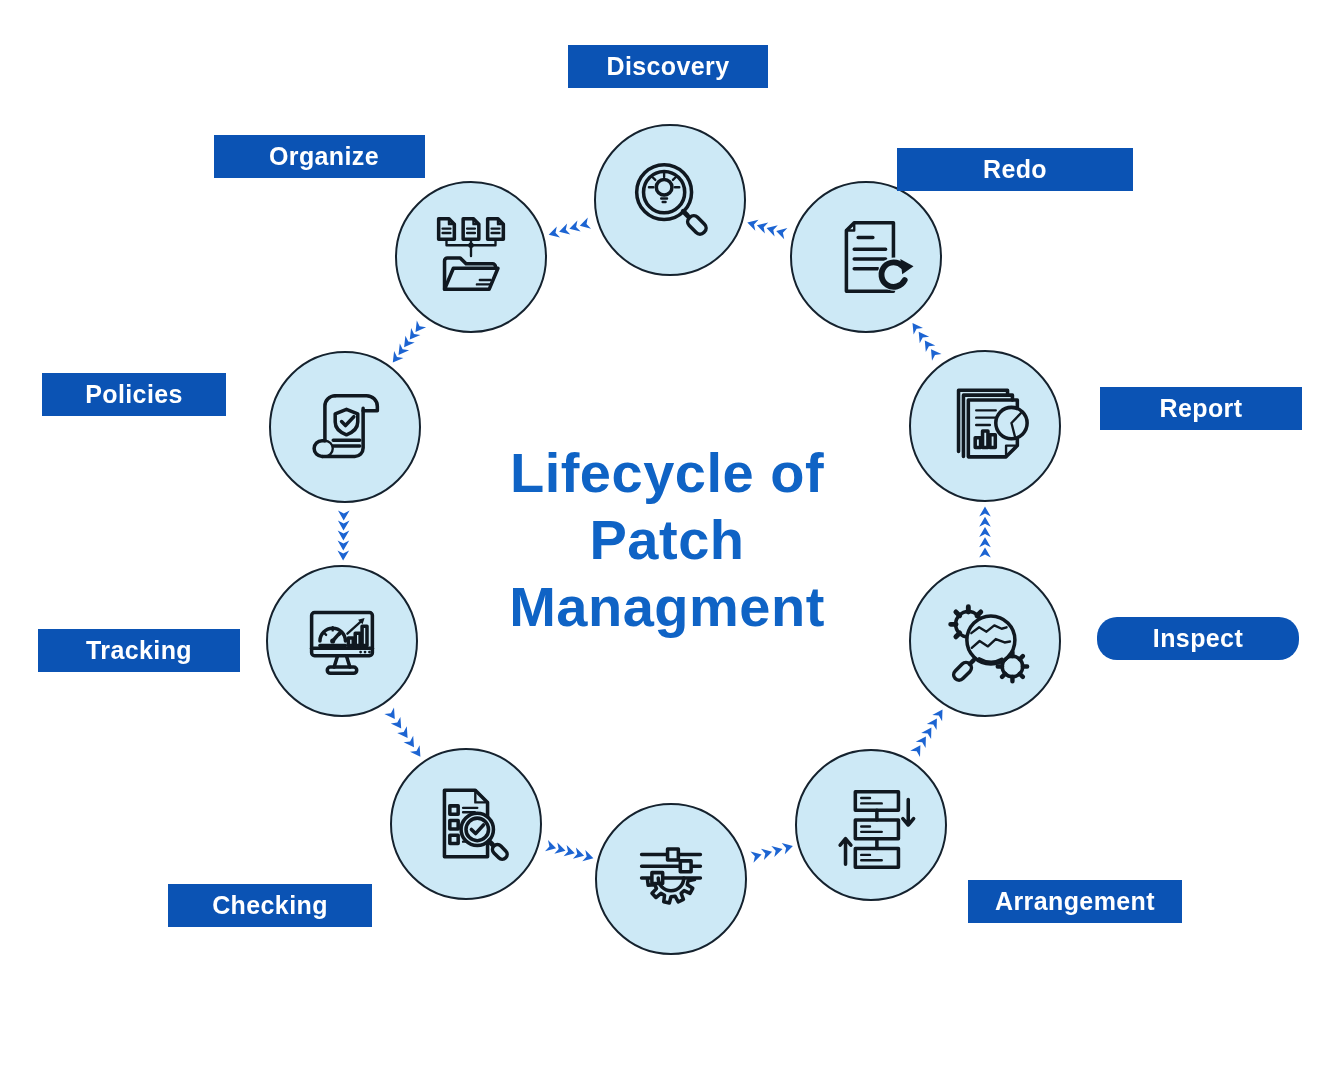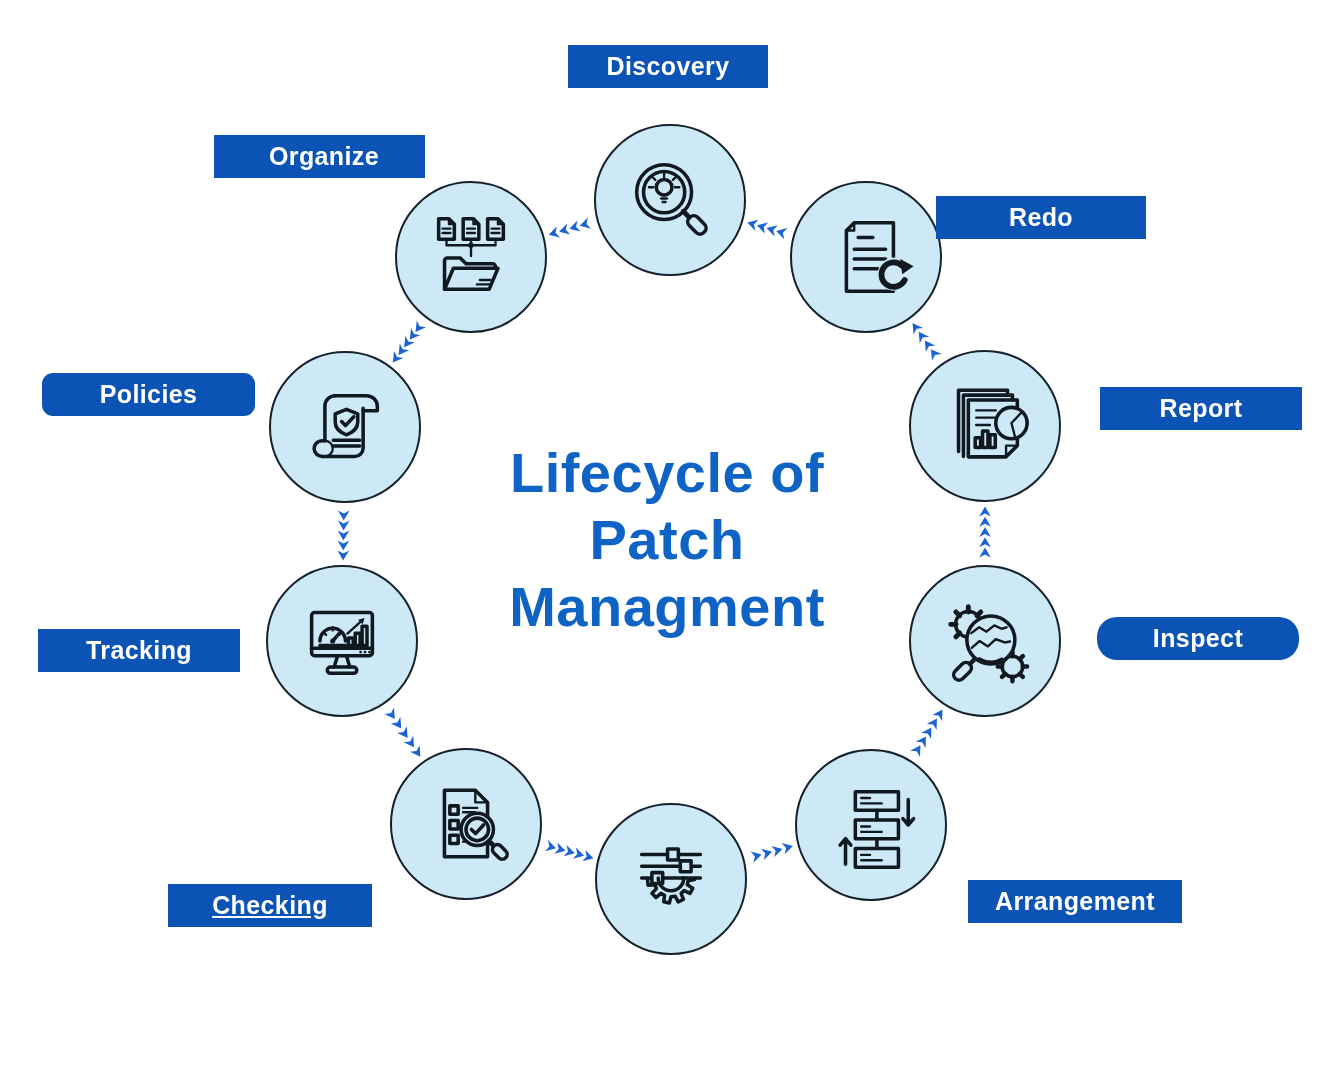--- a/index.html
+++ b/index.html
@@ -32,26 +32,26 @@
   .icon .t5{stroke-width:5;}
   .icon .thick{stroke-width:6;}
 
   .lbl{
     position:absolute;height:43px;background:var(--label-bg);color:var(--label-text);
     display:flex;align-items:center;justify-content:center;
     font-size:25px;font-weight:bold;letter-spacing:.4px;z-index:3;
   }
   #lbl-discovery{left:568px;top:45px;width:200px;}
   #lbl-organize{left:214px;top:135px;width:202px;padding-left:9px;}
-  #lbl-redo{left:936px;top:148px;width:210px;margin-top:48px;}
-  #lbl-policies{left:42px;top:373px;width:213px;border-radius:11px;}
+  #lbl-redo{left:897px;top:148px;width:236px;}
+  #lbl-policies{left:42px;top:373px;width:184px;}
   #lbl-report{left:1100px;top:387px;width:202px;}
   #lbl-tracking{left:38px;top:629px;width:202px;}
   #lbl-inspect{left:1097px;top:617px;width:202px;border-radius:20px;}
-  #lbl-checking{left:168px;top:884px;width:204px;text-decoration:underline;}
+  #lbl-checking{left:168px;top:884px;width:204px;}
   #lbl-arrangement{left:968px;top:880px;width:214px;}
   #lbl-modifications{left:568px;top:999px;width:202px;}
 
   #node-discovery{left:594px;top:124px;}
   #node-organize{left:395px;top:181px;}
   #node-policies{left:269px;top:351px;}
   #node-tracking{left:266px;top:565px;}
   #node-checking{left:390px;top:748px;}
   #node-modifications{left:595px;top:803px;}
   #node-arrangement{left:795px;top:749px;}

